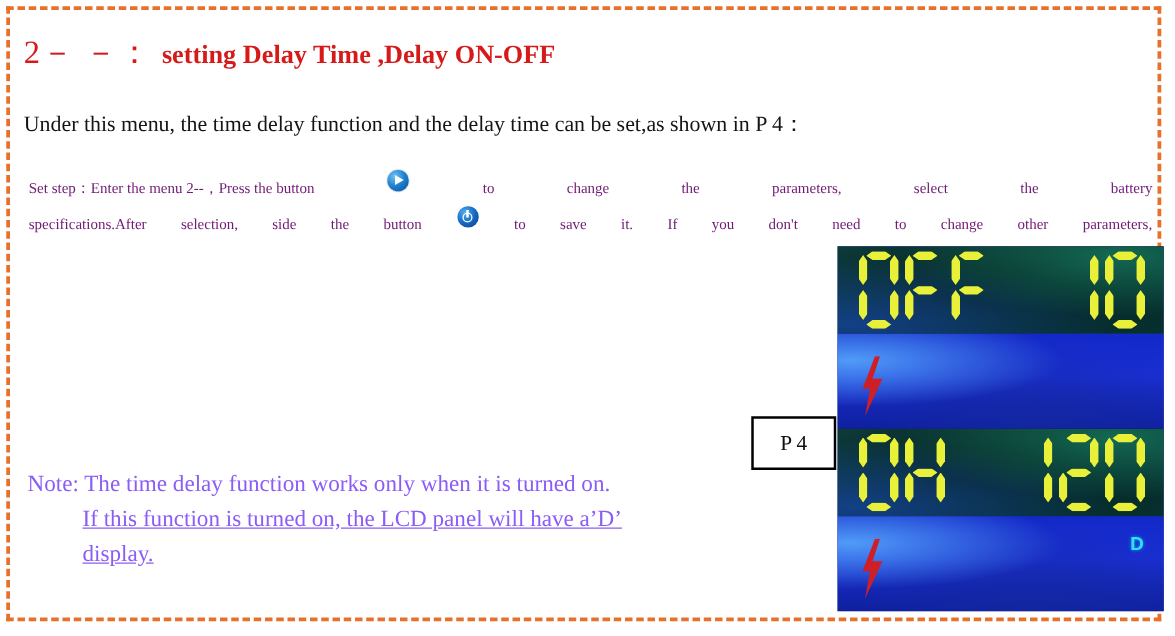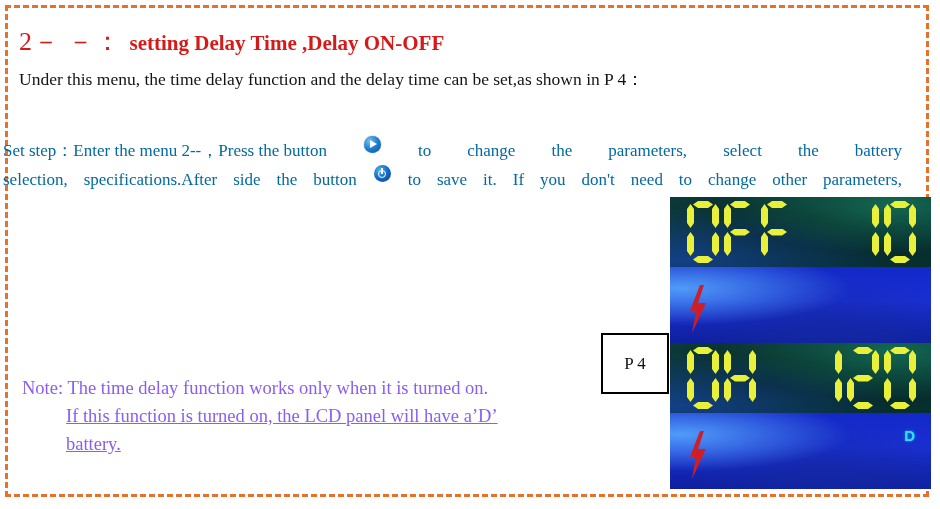--- a/index.html
+++ b/index.html
@@ -55,31 +55,31 @@
   }
 
   
   .body-line {
     position: absolute;
     font-size: 17.5px;
     color: #141414;
     line-height: 21px;
     white-space: nowrap;
   }
-  #line-under { left: 19px; top: 69px; }
+  #line-under { left: 19px; top: 89px; }
   #line-left  { left: 19px; top: 106px; }
 
   
   #set-step-para {
     position: absolute;
-    left: 3px;
+    left: 23px;
     top: 136px;
     width: 899px;
-    font-size: 17px;
-    color: #0369a1;
+    font-size: 12px;
+    color: #701a75;
     line-height: 29px;
     text-align: justify;
   }
   #set-step-para .jline {
     display: block;
     white-space: nowrap;
   }
   #set-step-para .spread {
     display: flex;
     justify-content: space-between;
@@ -144,21 +144,21 @@
   #note-block .nl2, #note-block .nl3 { display: block; text-decoration: underline; }
   #note-block .nl2 { padding-left: 44px; }
   #note-block .nl3 { padding-left: 44px; }
 
   
   #p4-box {
     position: absolute;
     left: 601px;
     top: 333px;
     width: 68px;
-    height: 61px;
+    height: 43px;
     border: 2px solid #000000;
     background: #ffffff;
     box-sizing: border-box;
     display: flex;
     align-items: center;
     justify-content: center;
     font-size: 17px;
     color: #111111;
     z-index: 5;
   }
@@ -282,22 +282,22 @@
         <span>to</span>
         <span>change</span>
         <span>the</span>
         <span>parameters,</span>
         <span>select</span>
         <span>the</span>
         <span>battery</span>
     </span>
 
     <span class="jline spread">
-      <span>selection,</span>
-        <span>specifications.After</span>
+      <span>specifications.After</span>
+        <span>selection,</span>
         <span>side</span>
         <span>the</span>
         <span>button</span>
         <span class="inline-btn btn-power"></span>
         <span>to</span>
         <span>save</span>
         <span>it.</span>
         <span>If</span>
         <span>you</span>
         <span>don't</span>
@@ -307,21 +307,21 @@
         <span>other</span>
         <span>parameters,</span>
     </span>
 
 
   </div>
 
   <div id="note-block">
     <span class="nl1">Note: The time delay function works only when it is turned on.</span>
     <span class="nl2">If this function is turned on, the LCD panel will have a’D’</span>
-    <span class="nl3">battery.</span>
+    <span class="nl3">display.</span>
   </div>
 
   <div id="p4-box">
     <span>P 4</span>
   </div>
 
   <div id="lcd-photo">
 
     <div class="lcd-unit">
       <div class="lcd-seg-area">

